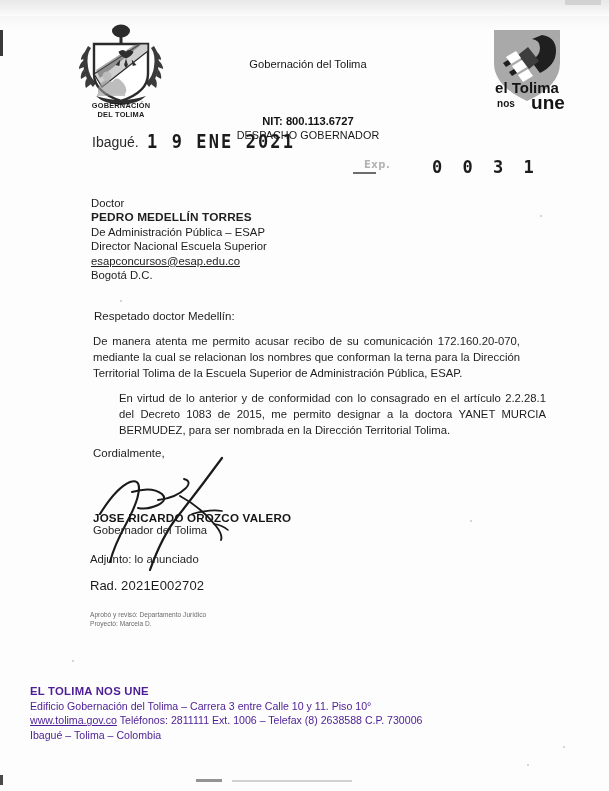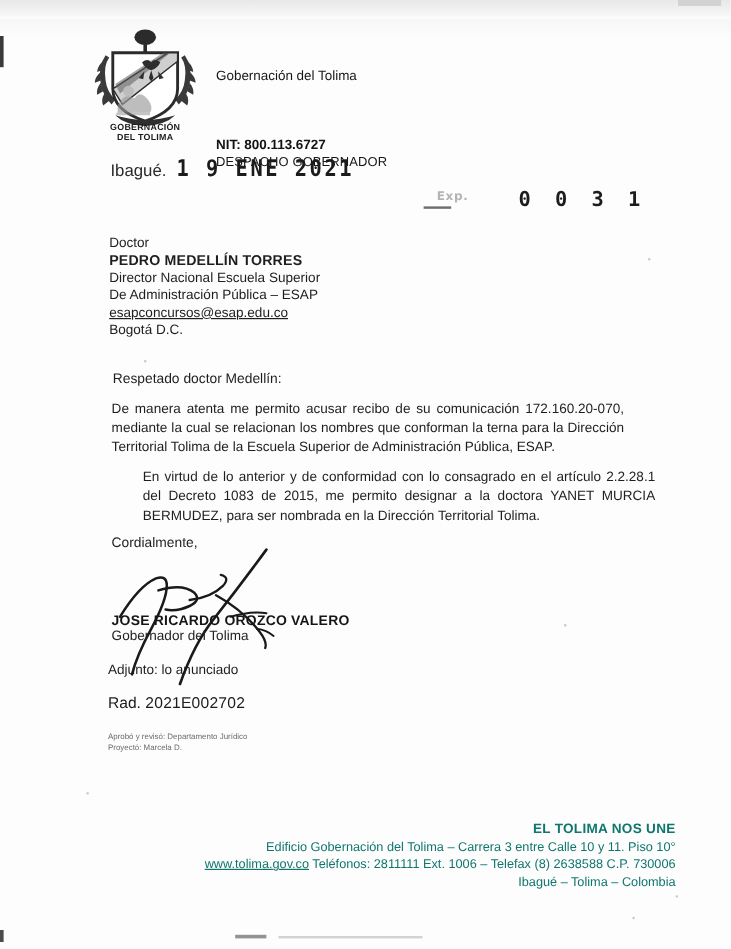--- a/index.html
+++ b/index.html
@@ -89,20 +89,21 @@
     font-weight: bold;
     line-height: 9px;
     letter-spacing: .2px;
     color: #1c1c1c;
   }
 
   .header-center {
     position: absolute;
     left: 180px; top: 57px;
     width: 256px;
+    text-align: center;
   }
   .header-center .l1 {
     font-size: 11.2px;
     line-height: 14px;
     color: #171717;
   }
   .header-center .l2 {
     font-size: 11.2px;
     font-weight: bold;
     line-height: 14px;
@@ -252,24 +253,24 @@
     position: absolute;
     left: 96px; top: 452px;
     width: 230px; height: 120px;
     pointer-events: none;
   }
   .signature svg { display: block; }
 
   
   .footer {
     position: absolute;
-    left: 14px; top: 684px;
+    left: 30px; top: 684px;
     width: 549px;
-    text-align: right;
-    color: #0f766e;
+    text-align: left;
+    color: #4c1d95;
   }
   .footer .f-title {
     font-size: 11.3px;
     font-weight: bold;
     letter-spacing: .25px;
     line-height: 15px;
   }
   .footer .f-line {
     font-size: 10.6px;
     line-height: 14.4px;
@@ -342,33 +343,56 @@
     <div>GOBERNACIÓN</div>
     <div>DEL TOLIMA</div>
   </div>
 
   <div class="header-center">
     <div class="l1">Gobernación del Tolima</div>
     <div class="l2">NIT: 800.113.6727</div>
     <div class="l3">DESPACHO GOBERNADOR</div>
   </div>
 
+  <div class="brand">
+    <svg viewBox="0 0 110 85" width="110" height="85" aria-hidden="true">
+
+      <path d="M22 3 h66 v33 q0 23 -33 38 q-33 -15 -33 -38 z" fill="#a9a9a9"></path>
+
+      <path d="M70 8 q14 2 14 16 q0 14 -16 22 l-9 -12 q9 -5 9 -13 q0 -8 -8 -9 z" fill="#1f1f1f"></path>
+      <path d="M56 20 l11 14 l-10 8 l-11 -14 z" fill="#3d3d3d"></path>
+
+      <g fill="#ffffff">
+        <path d="M34 30 l10 -6 l5 7 l-10 6 z"></path>
+        <path d="M40 39 l10 -6 l5 7 l-10 6 z"></path>
+        <path d="M46 48 l10 -6 l5 7 l-10 6 z"></path>
+      </g>
+      <g fill="#1f1f1f">
+        <path d="M31 36 l5 -3 l3 4 l-5 3 z"></path>
+        <path d="M37 45 l5 -3 l3 4 l-5 3 z"></path>
+      </g>
+
+      <text x="55" y="66" text-anchor="middle" font-family="'Liberation Sans', sans-serif" font-size="15" font-weight="bold" fill="#141414">el Tolima</text>
+      <text x="34" y="80" text-anchor="middle" font-family="'Liberation Sans', sans-serif" font-size="10" font-weight="bold" fill="#141414">nos</text>
+      <text x="76" y="82" text-anchor="middle" font-family="'Liberation Sans', sans-serif" font-size="19" font-weight="bold" fill="#141414">une</text>
+    </svg>
+  </div>
 
   <div class="city-label">Ibagué.</div>
   <div class="date-stamp">1 9 ENE 2021</div>
 
   <div class="faint-stamp">Exp.</div>
   <div class="faint-stamp-underline"></div>
   <div class="radicado-number">0 0 3 1</div>
 
   <div class="addressee">
     <div>Doctor</div>
     <div class="name">PEDRO MEDELLÍN TORRES</div>
+    <div>De Administración Pública – ESAP</div>
     <div>Director Nacional Escuela Superior</div>
-    <div>De Administración Pública – ESAP</div>
     <div class="email">esapconcursos@esap.edu.co</div>
     <div>Bogotá D.C.</div>
   </div>
 
   <div class="salutation">Respetado doctor Medellín:</div>
   <div class="para para-1">De manera atenta me permito acusar recibo de su comunicación 172.160.20-070, mediante la cual se relacionan los nombres que conforman la terna para la Dirección Territorial Tolima de la Escuela Superior de Administración Pública, ESAP.</div>
   <div class="para para-2">En virtud de lo anterior y de conformidad con lo consagrado en el artículo 2.2.28.1 del Decreto 1083 de 2015, me permito designar a la doctora YANET MURCIA BERMUDEZ, para ser nombrada en la Dirección Territorial Tolima.</div>
   <div class="closing">Cordialmente,</div>
 
   <div class="signature">

